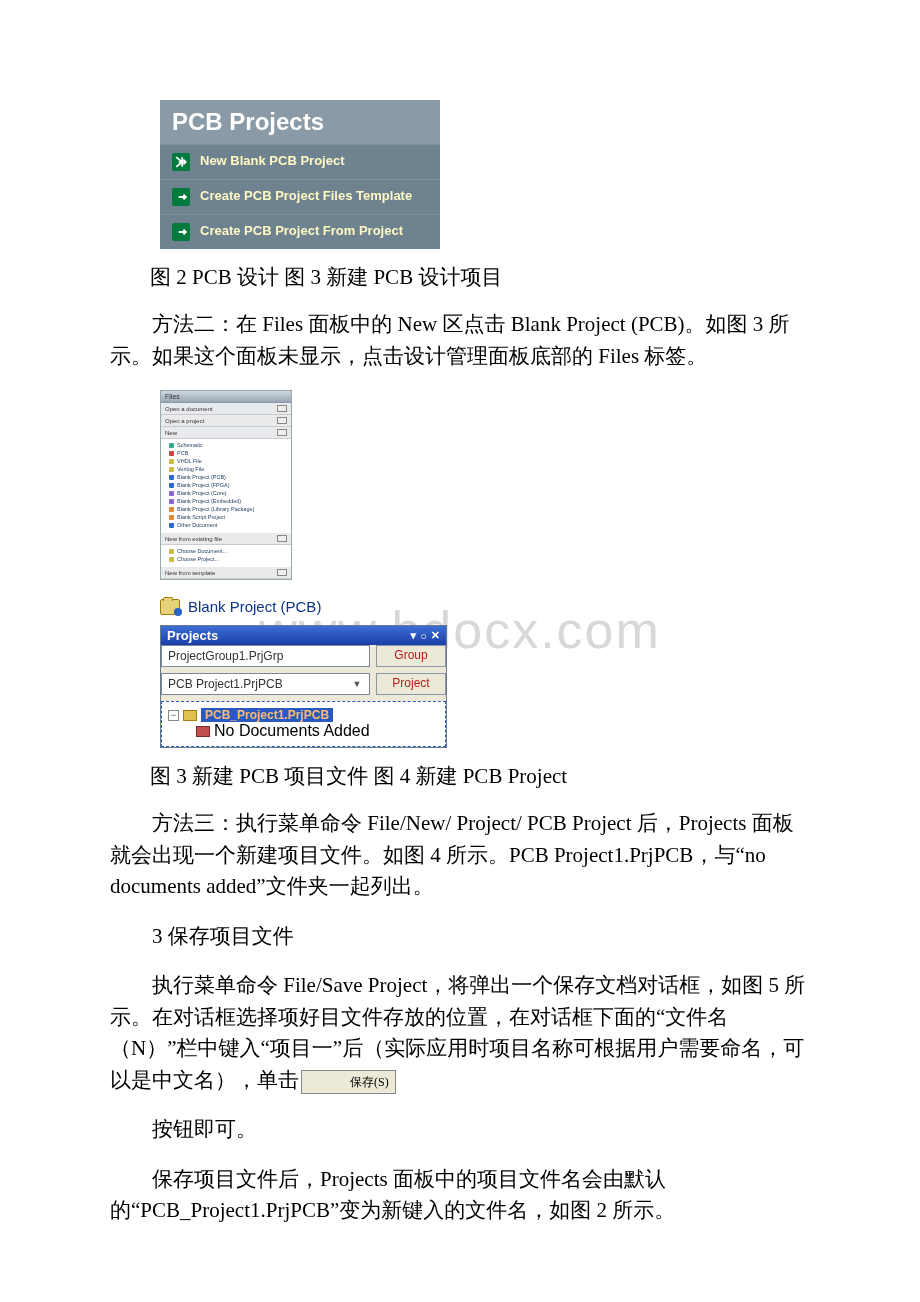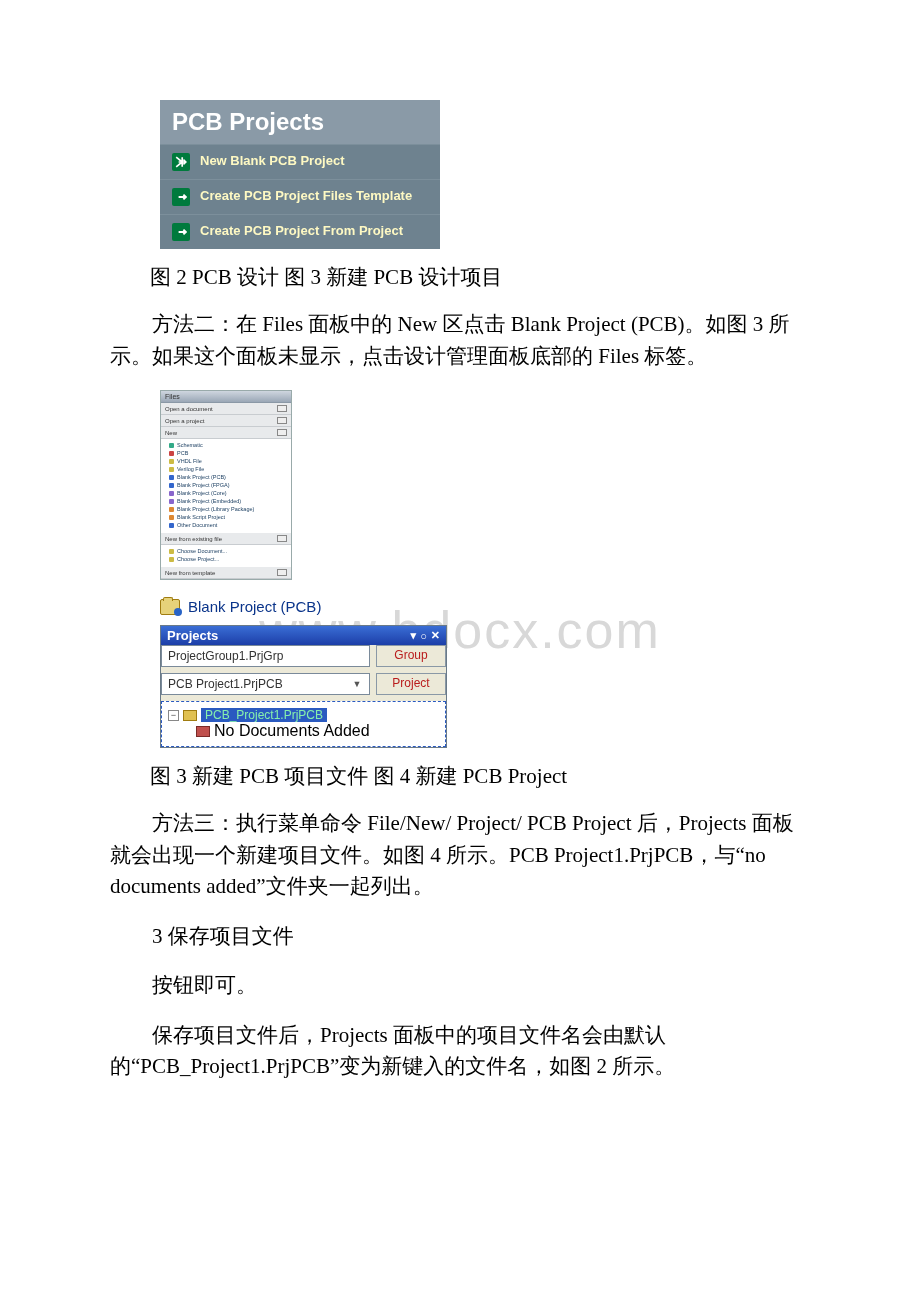--- a/index.html
+++ b/index.html
@@ -152,21 +152,21 @@
   .pp-dd{width:12px;text-align:center;color:#555;font-size:9px;}
   .pp-btn{
     background:#ece9d8;border:1px solid #8a98a6;
     font-size:12px;padding:2px 8px;color:#b91c1c;min-width:52px;text-align:center;
   }
   .pp-tree{
     margin-top:6px;border:1px dashed #2a5ac0;background:#fff;padding:6px;
   }
   .pp-tree-row1{display:flex;align-items:center;gap:4px;font-size:12px;}
   .pp-minus{width:9px;height:9px;border:1px solid #888;display:flex;align-items:center;justify-content:center;font-size:9px;line-height:1;color:#444;background:#fff;}
-  .pp-sel{background:#2a5ac0;color:#86efac;font-weight:normal;padding:0 4px;}
+  .pp-sel{background:#2a5ac0;color:#fdba74;font-weight:bold;padding:0 4px;}
   .pp-tree-row2{display:flex;align-items:center;gap:4px;font-size:16px;margin-left:28px;}
   .folder-ico{width:12px;height:9px;background:#e0c050;border:1px solid #a07c10;}
   .folder-ico.red{background:#c0504d;border-color:#7a2a28;}
 
   
   .save-btn-img{
     display:inline-flex;align-items:center;vertical-align:middle;
     border:1px solid #888;background:#ece9d8;
     font-family:"SimSun",serif;font-size:12px;padding:2px 6px;margin:0 2px;
   }
@@ -335,19 +335,22 @@
         </div>
       </div>
     </div>
 
     <div class="caption">图 3 新建 PCB 项目文件 图 4 新建 PCB Project</div>
 
     <p class="para">方法三：执行菜单命令 File/New/ Project/ PCB Project 后，Projects 面板就会出现一个新建项目文件。如图 4 所示。PCB Project1.PrjPCB，与“no documents added”文件夹一起列出。</p>
 
     <p class="para">3 保存项目文件</p>
 
+    <p class="para">
+      <span>执行菜单命令 File/Save Project，将弹出一个保存文档对话框，如图 5 所示。在对话框选择项好目文件存放的位置，在对话框下面的“文件名（N）”栏中键入“项目一”后（实际应用时项目名称可根据用户需要命名，可以是中文名），单击</span><span class="save-btn-img">保存(S)</span>
+    </p>
 
     <p class="para">按钮即可。</p>
 
     <p class="para">保存项目文件后，Projects 面板中的项目文件名会由默认的“PCB_Project1.PrjPCB”变为新键入的文件名，如图 2 所示。</p>
 
   </div>
 </div>
 
 </body></html>

